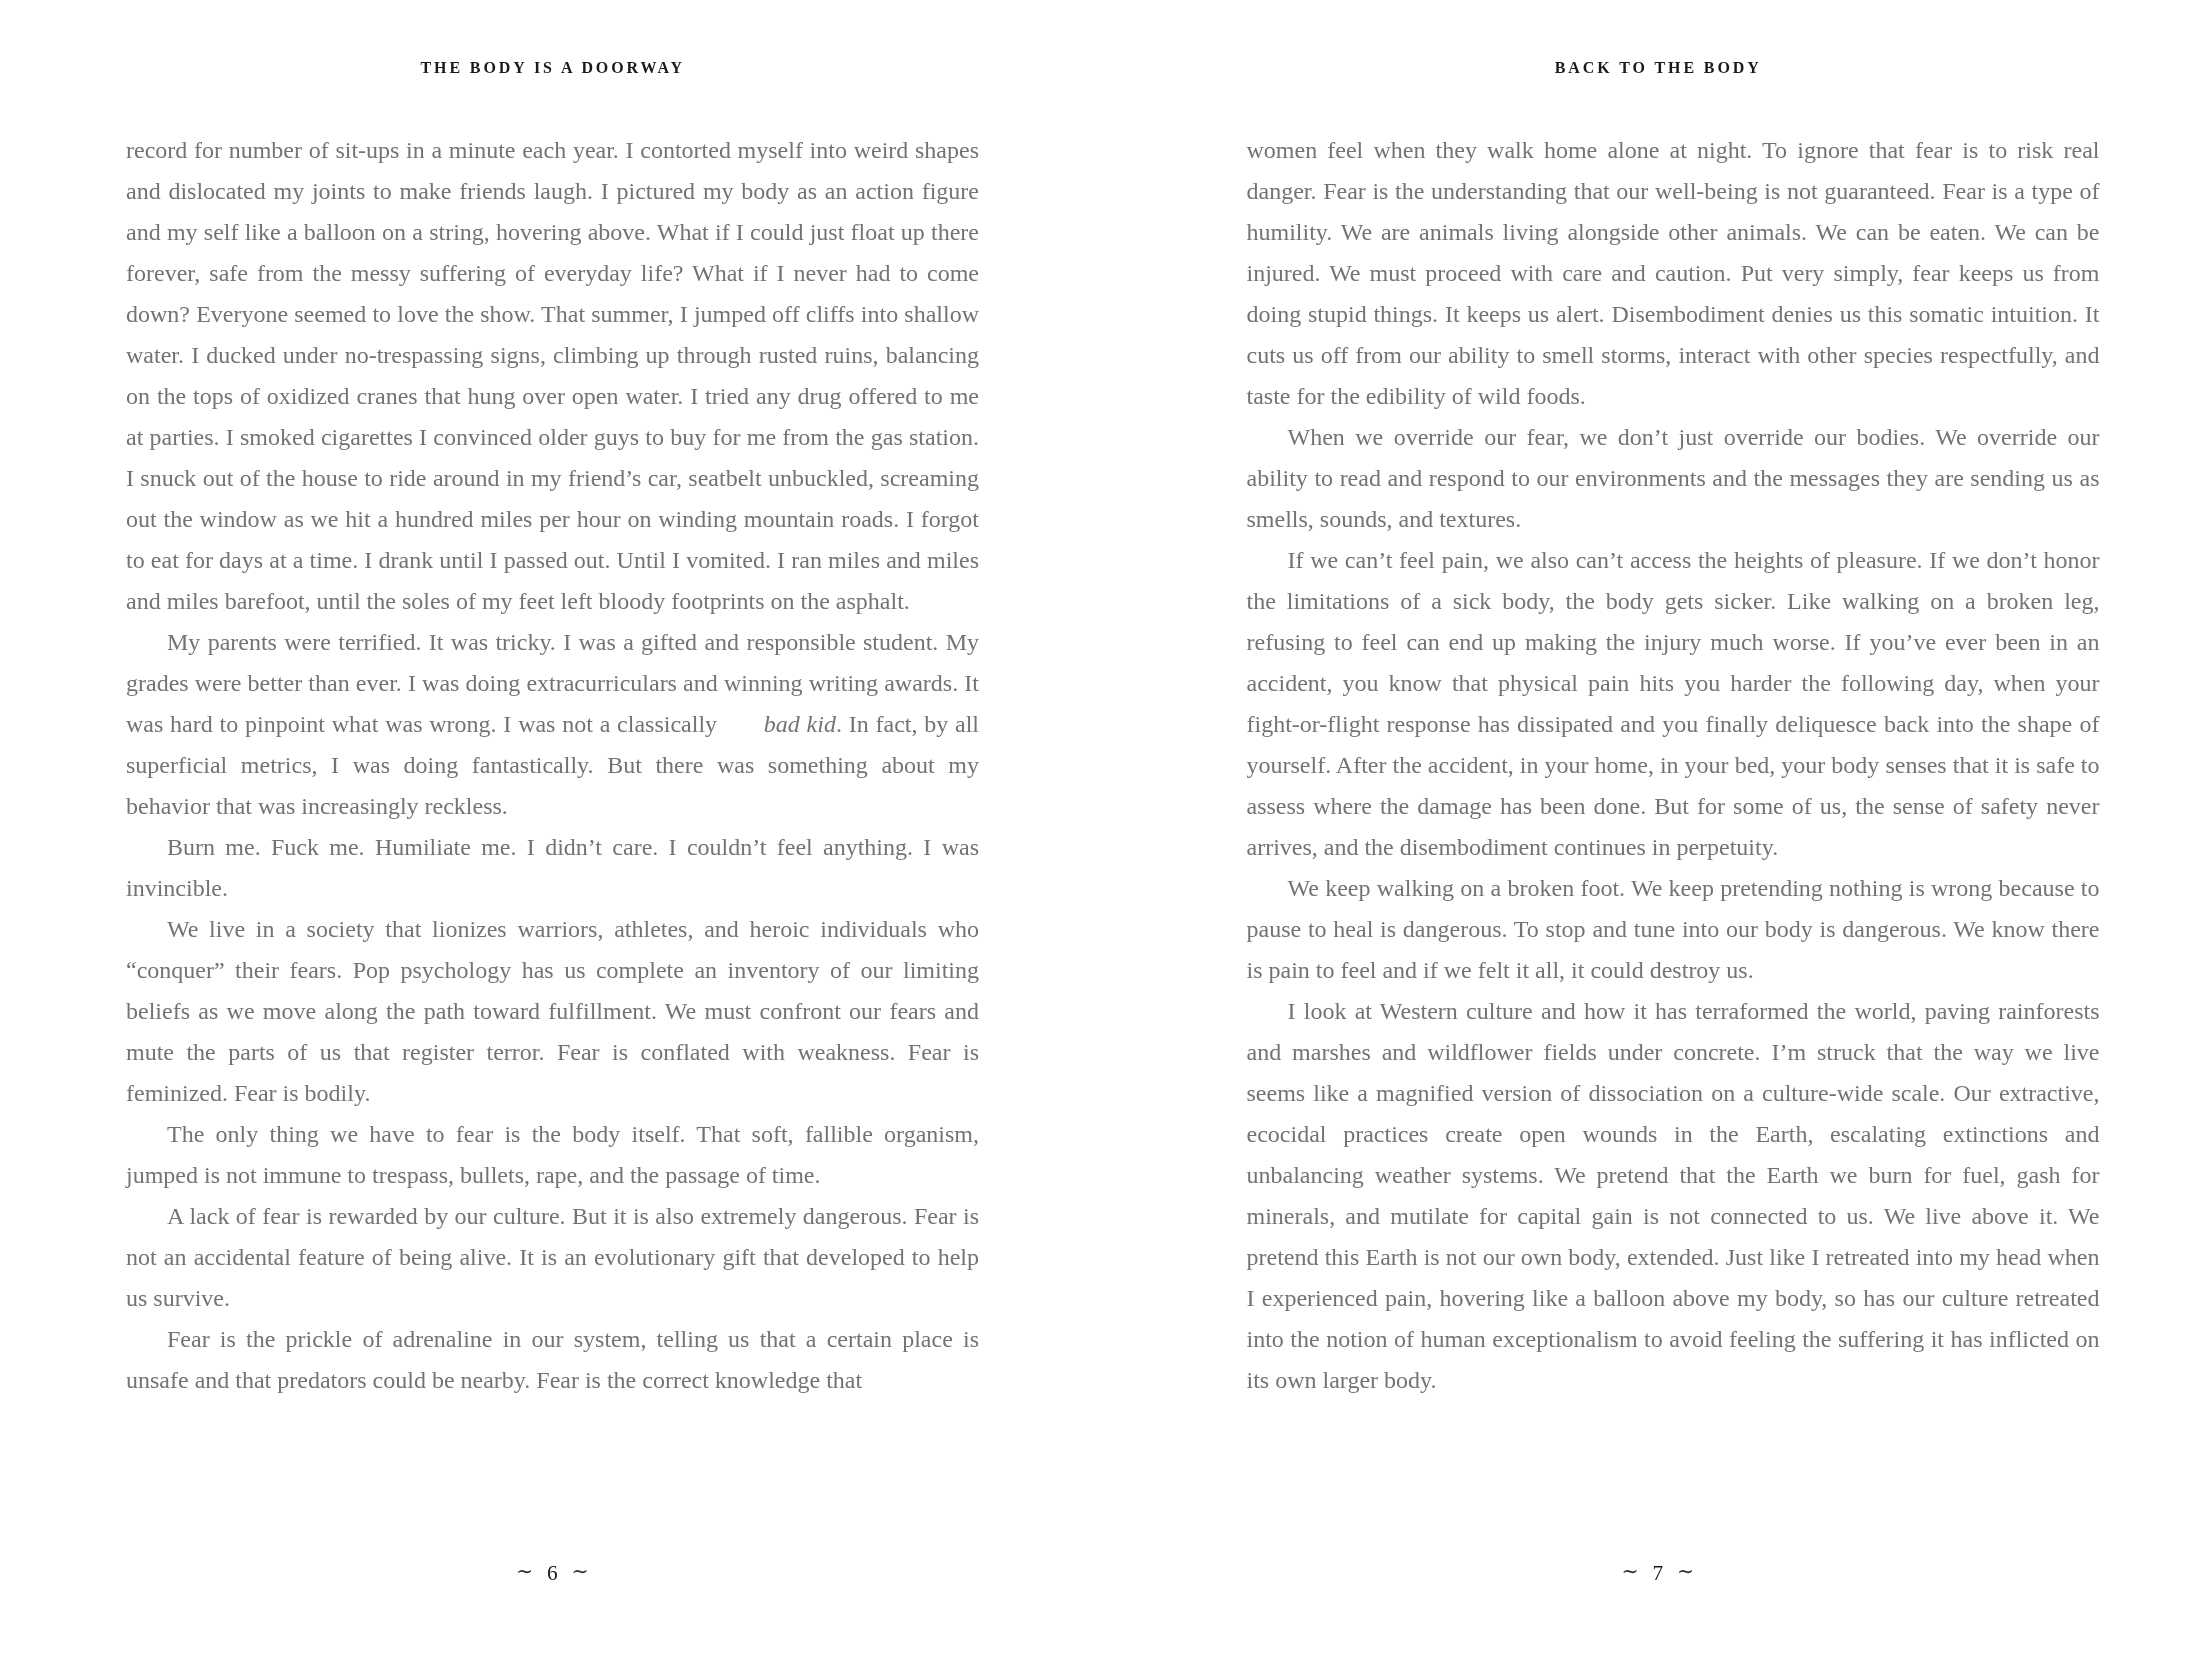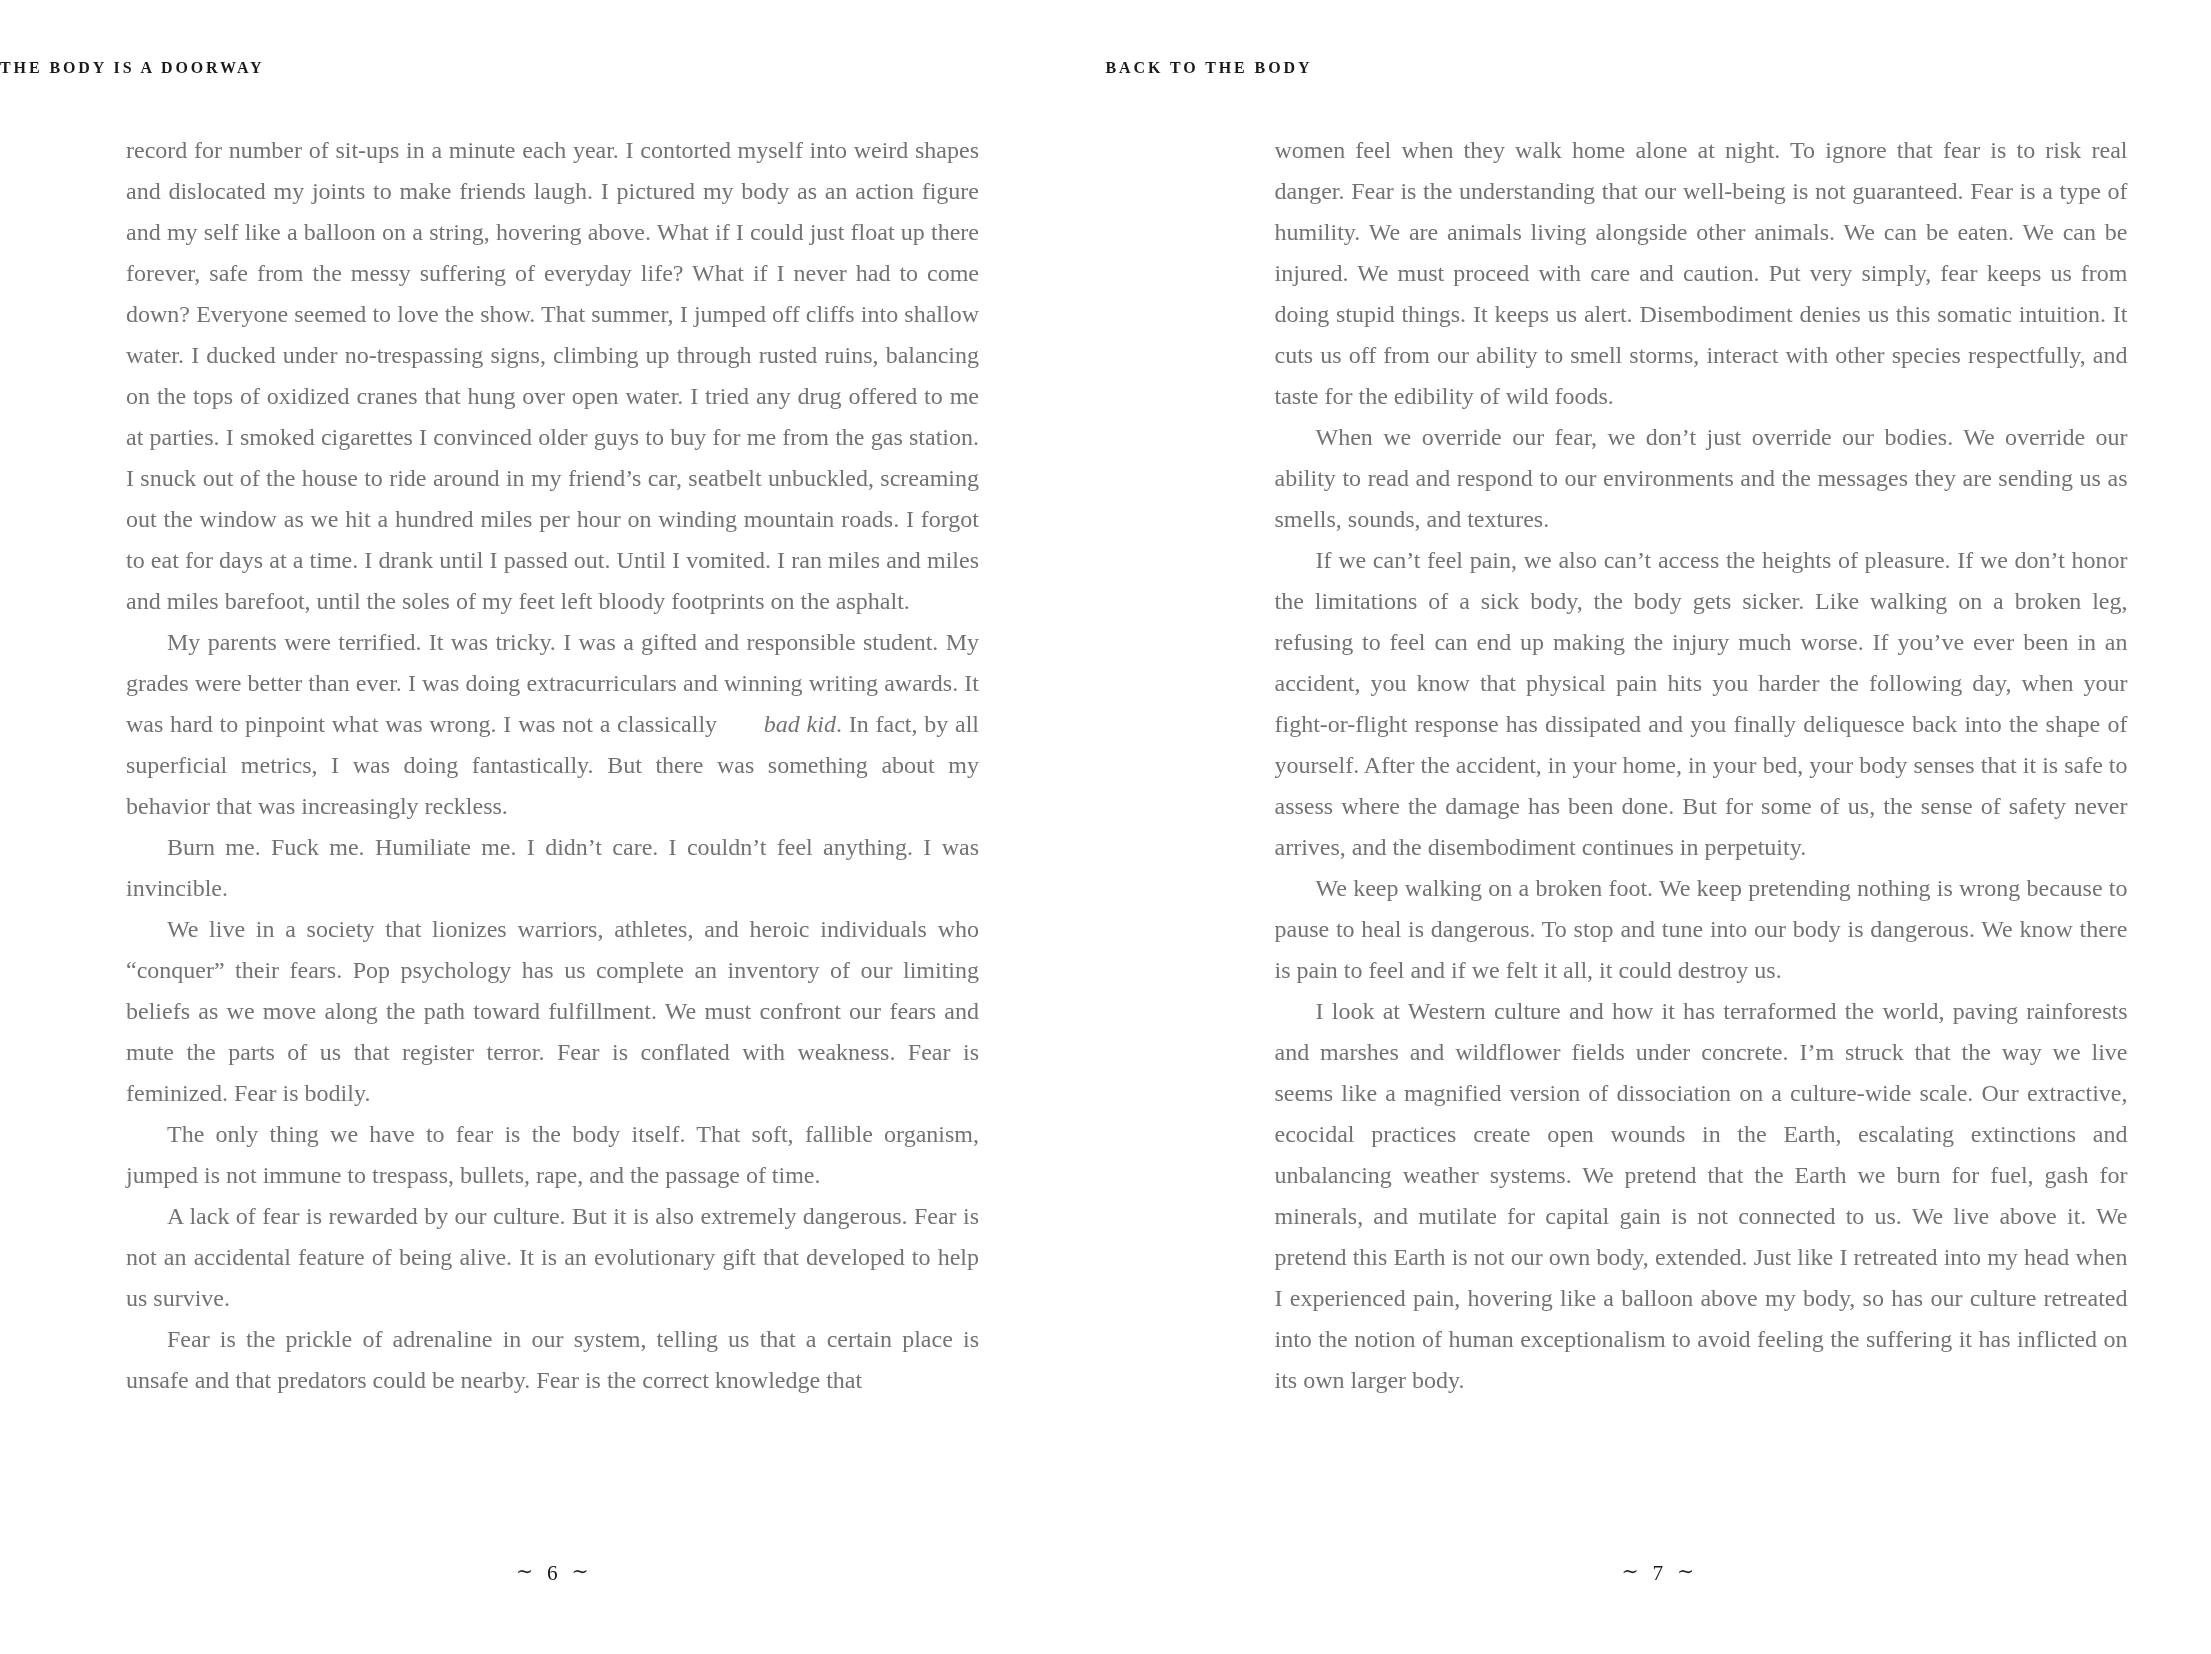--- a/index.html
+++ b/index.html
@@ -35,26 +35,26 @@
     bottom: 0;
   }
   .page-left .page-inner {
     left: 126px;
     right: 0;
     width: 853px;
   }
   .page-right .page-inner {
     left: 141px;
     width: 853px;
-    margin-left: 28px;
   }
   .running-head {
     position: absolute;
     top: 59px;
     width: 100%;
+    text-align: center;
     font-size: 16px;
     letter-spacing: 2.9px;
     font-weight: 700;
     color: #1a1a1a;
     text-transform: uppercase;
     font-family: "Liberation Serif", "DejaVu Serif", serif;
   }
   .body-text {
     position: absolute;
     top: 130px;

